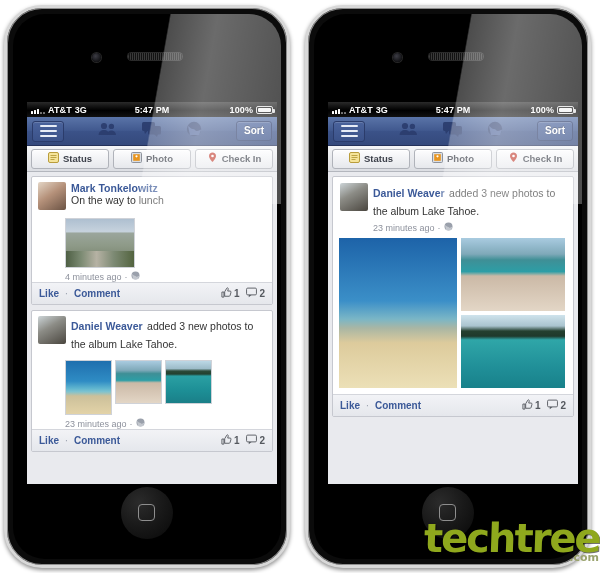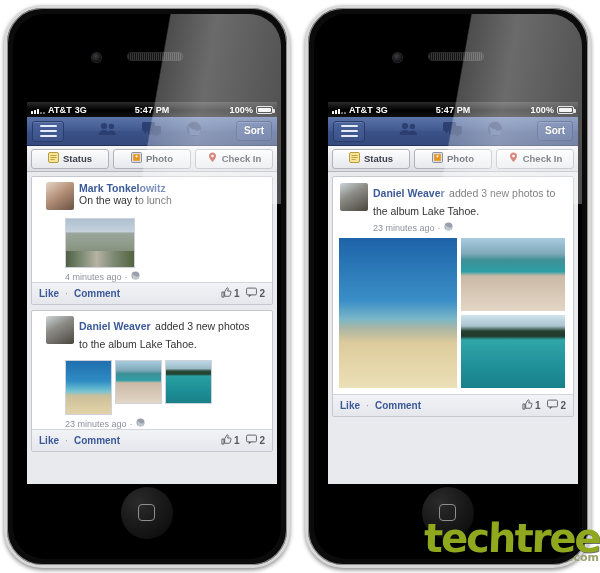--- a/index.html
+++ b/index.html
@@ -122,21 +122,21 @@
   .comp-btn {
     flex:1; height:20px; border-radius:3px; display:flex; align-items:center; justify-content:center; gap:4px;
     background: linear-gradient(#fdfdfe,#e6e8ec);
     border:1px solid #b0b3ba; box-shadow:0 1px 0 rgba(255,255,255,.8) inset;
     font-size:9.5px; font-weight:bold; color:#3b3f49;
   }
 
   
   .feed { height:312px; overflow:hidden; background:#e9eaee; padding:4px 4px 0; }
   .story { background:#fff; border:1px solid #c6c8cf; border-radius:2px; margin-bottom:5px; }
-  .story-body { padding:5px 14px 4px; display:flex; gap:5px; }
+  .story-body { padding:5px 6px 4px; display:flex; gap:5px; }
   .avatar { width:28px; height:28px; flex:0 0 28px; border-radius:2px; overflow:hidden; background:#999; }
   .story-text { flex:1; min-width:0; }
   .uname { color:#3b5998; font-weight:bold; font-size:10.5px; }
   .umsg { color:#333; font-size:10.5px; line-height:12.5px; }
   .attach { margin:4px 0 0 33px; }
   .photo-one { width:70px; height:50px; border:1px solid #cfd2d8; }
   .photo-row { display:flex; gap:3px; }
   .photo-row .ph { width:47px; height:44px; border:1px solid #cfd2d8; }
   .photo-row .ph.tall { height:55px; }
   .meta { margin:3px 0 0 33px; font-size:9px; color:#8d919c; display:flex; align-items:flex-end; gap:3px; }

